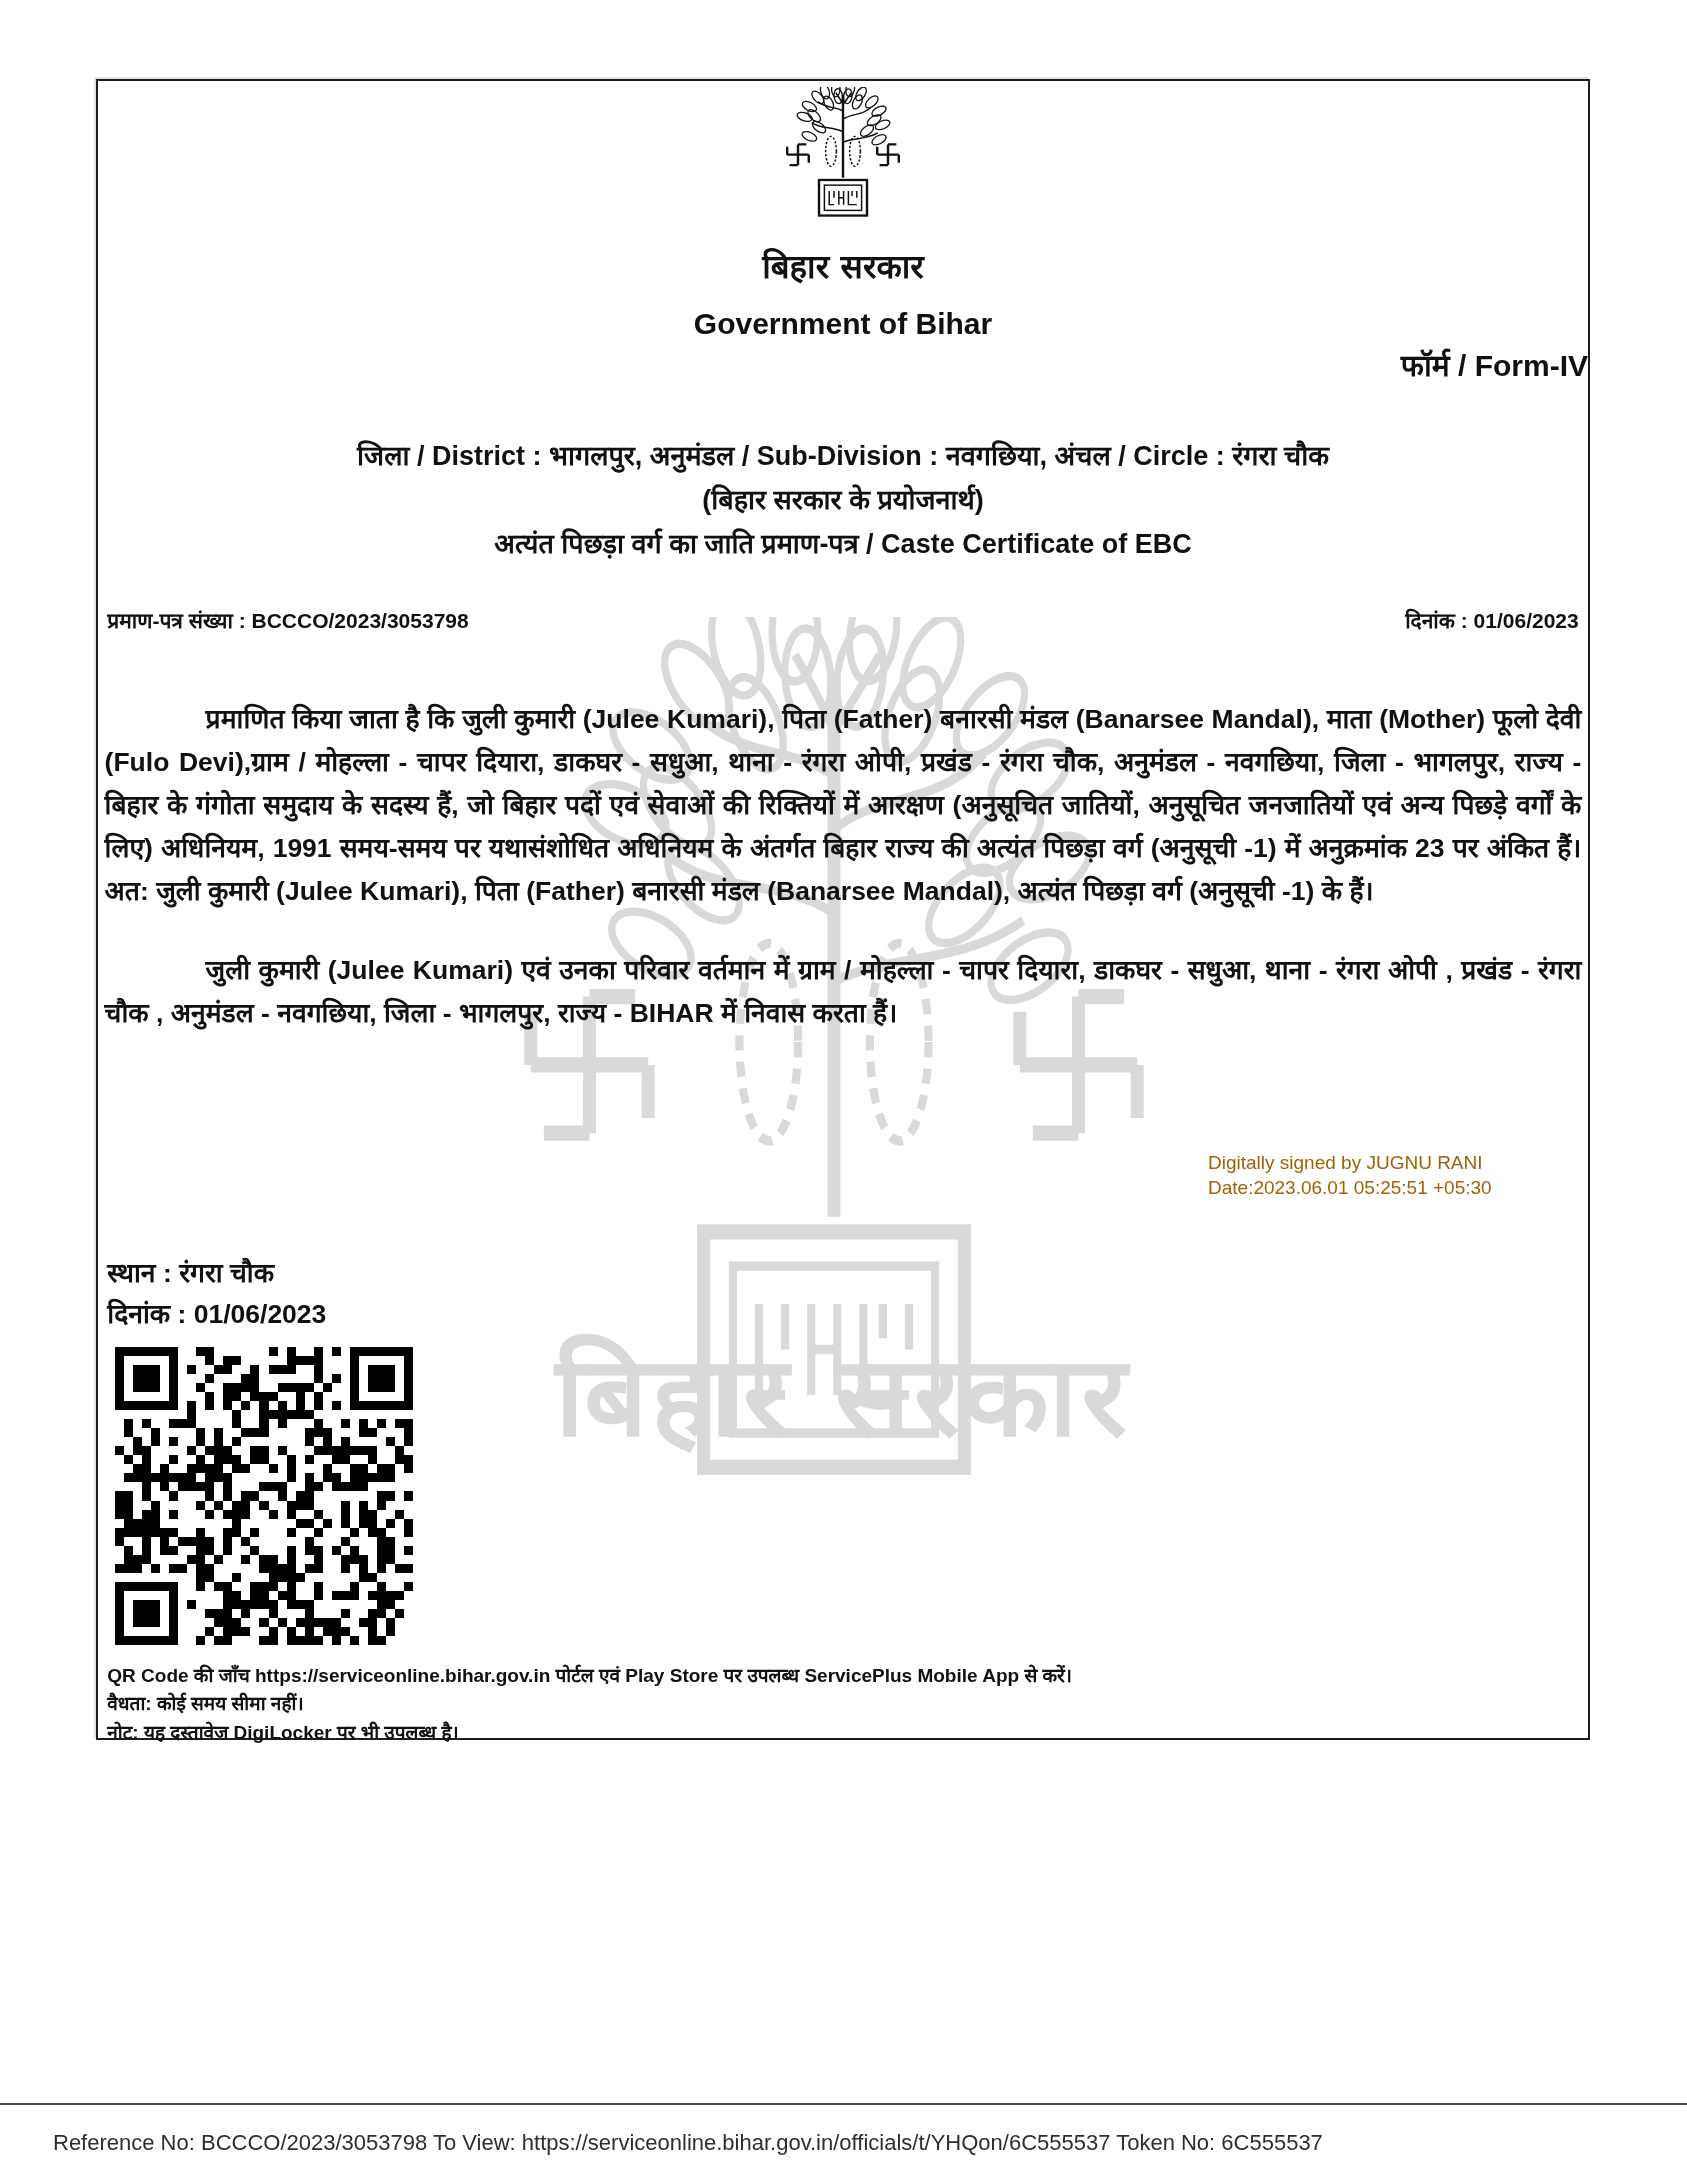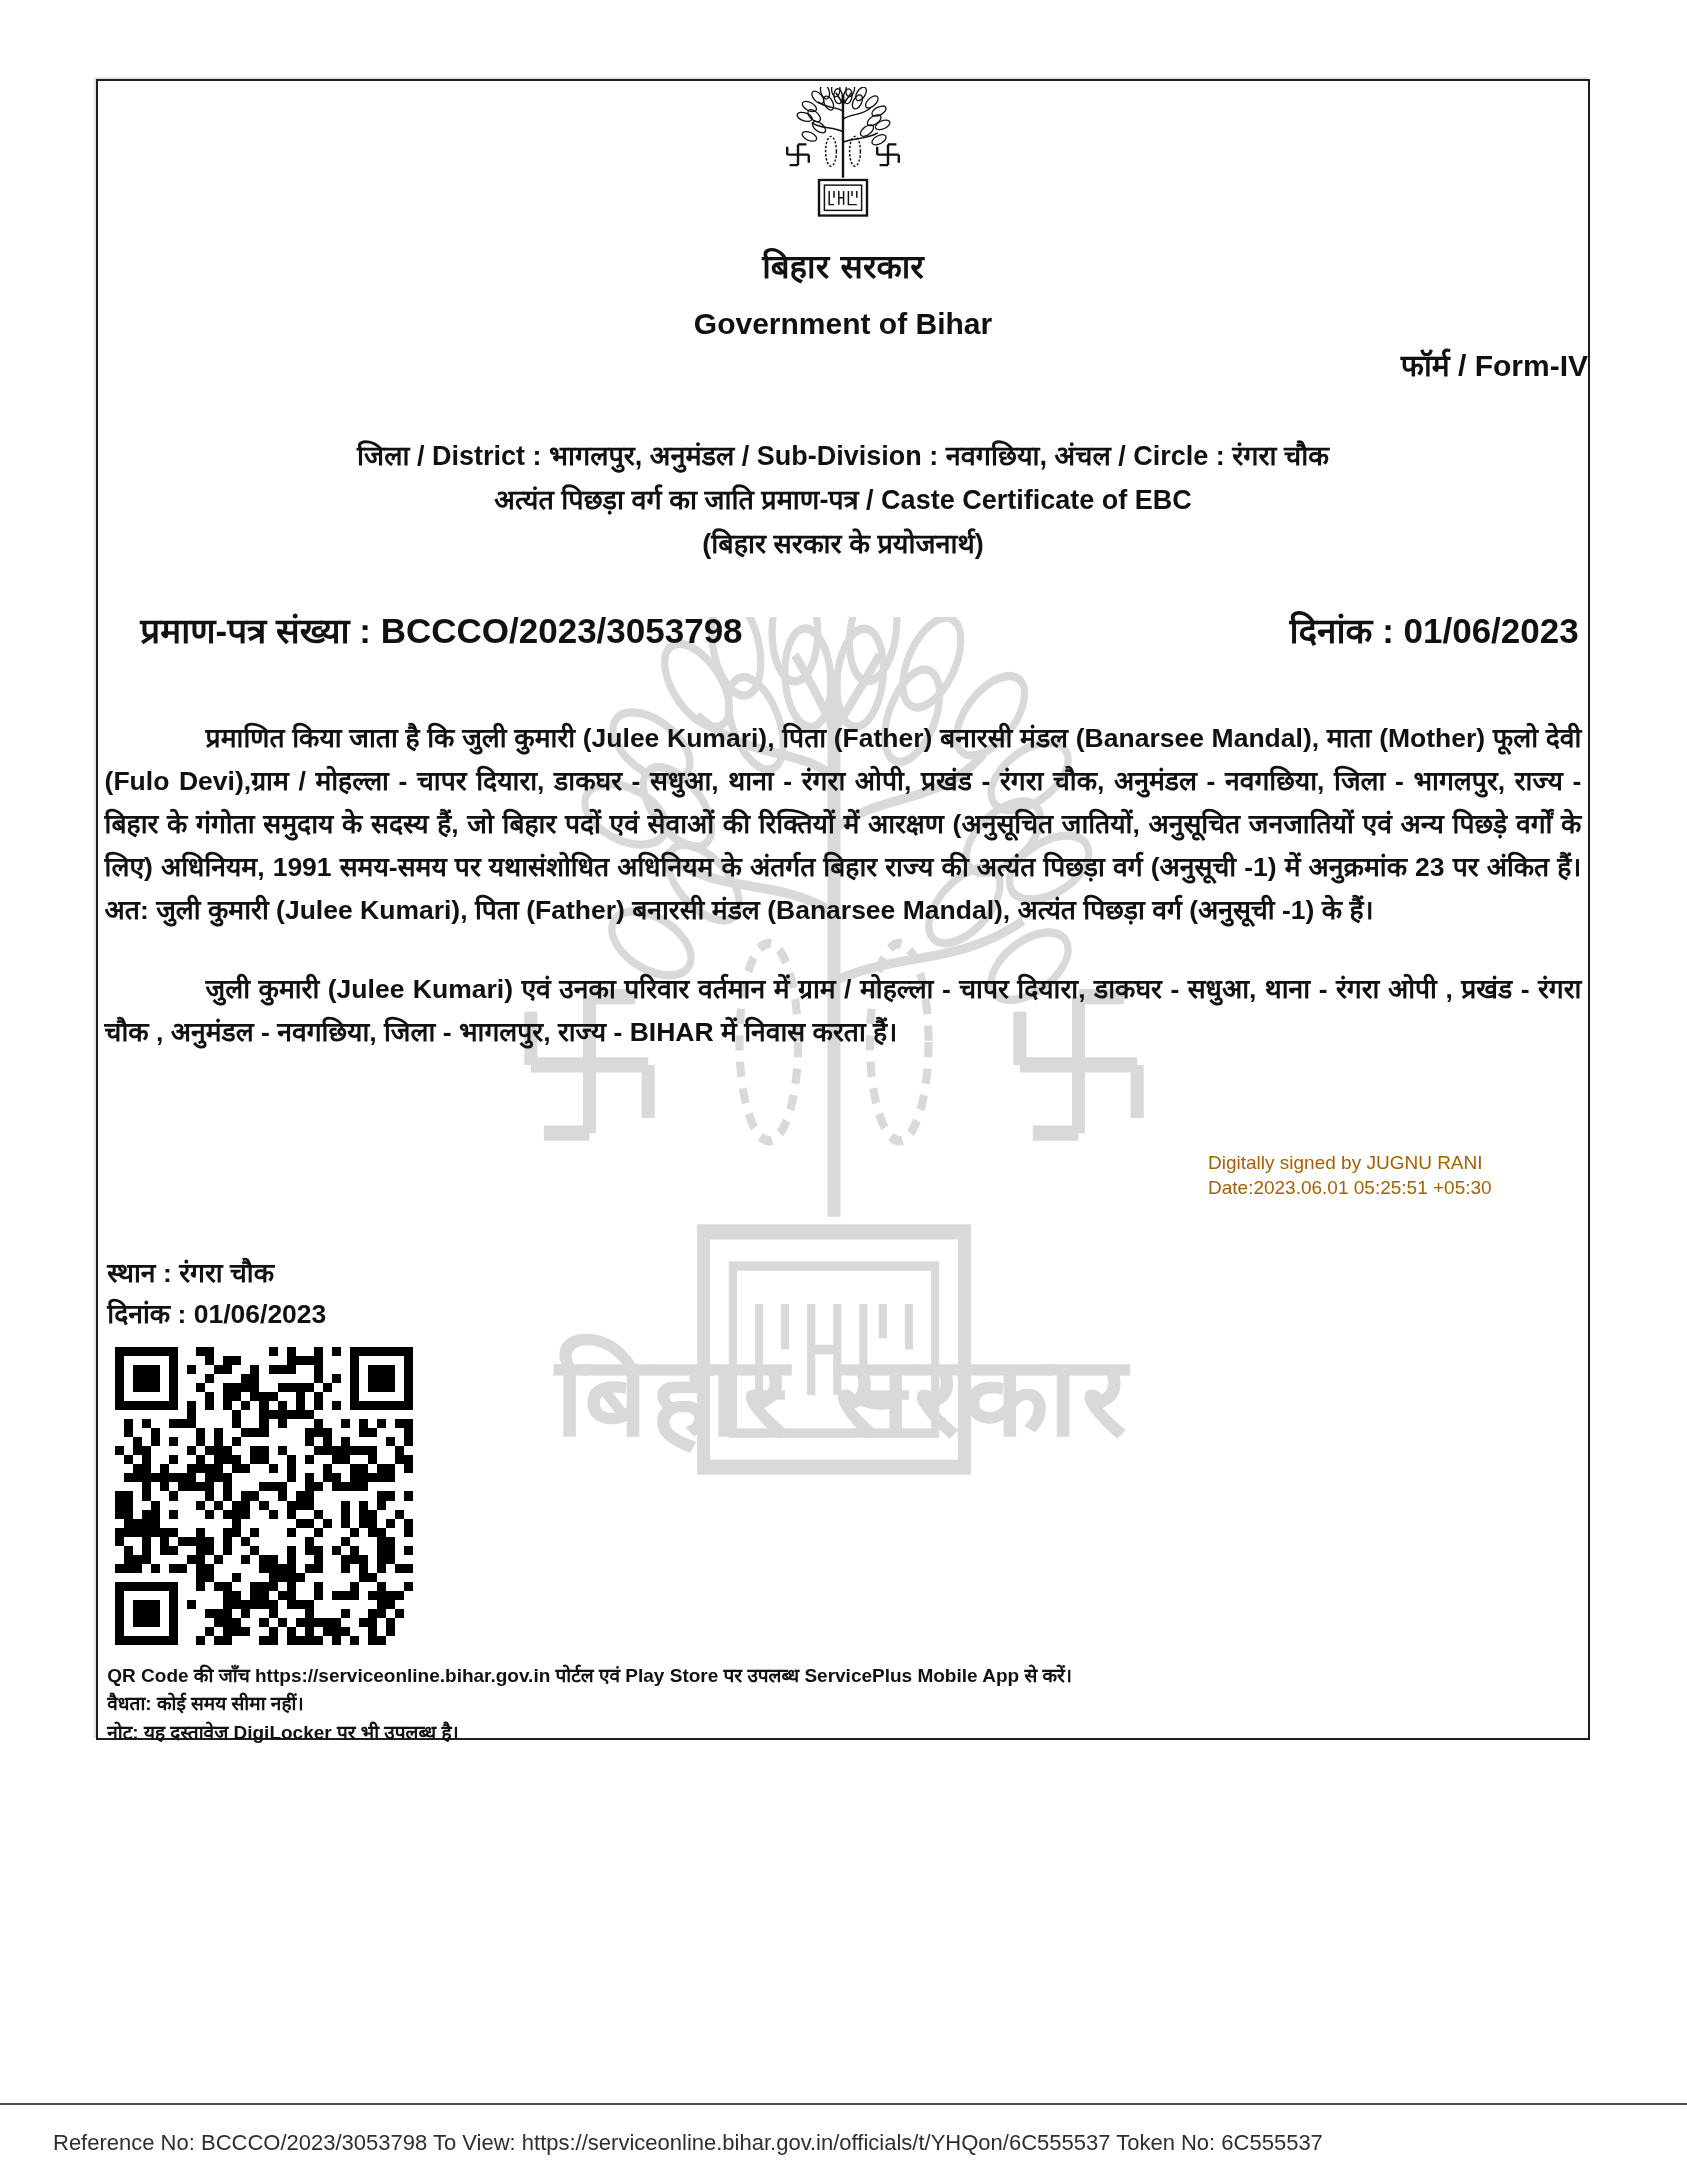--- a/index.html
+++ b/index.html
@@ -23,21 +23,21 @@
     font-size:111px;font-weight:bold;letter-spacing:4px;line-height:1;
   }
   
   .emblem-header{display:block;margin:6px auto 0 auto;width:120px;height:132px;color:#111;}
   .title-hi{margin-top:28px;text-align:center;font-size:33px;line-height:40px;font-weight:bold;
     font-family:"DejaVu Sans","Liberation Sans",sans-serif;}
   .title-en{margin-top:18.5px;text-align:center;font-size:30px;line-height:36px;font-weight:bold;}
   .title-form{margin-top:5.3px;text-align:right;font-size:30px;line-height:37px;font-weight:bold;}
   .district-block{margin-top:50px;text-align:center;font-weight:bold;font-size:27px;line-height:44px;}
   .cert-row{margin-top:40px;display:flex;justify-content:space-between;
-    padding:0 9.3px;font-size:35px;font-weight:bold;margin-left:33px;}
+    padding:0 9.3px;font-size:21px;font-weight:bold;}
   
   .para{
     margin:0 6.6px;text-align:justify;font-size:26.5px;line-height:43px;font-weight:bold;
     text-indent:101px;
   }
   .para1{margin-top:64px;}
   .para2{margin-top:36px;}
   
   .sig-digital{position:absolute;left:1110px;top:1063px;font-size:19px;line-height:25px;
     font-weight:normal;color:#a16207;}
@@ -118,22 +118,22 @@
     <svg class="emblem-header" viewBox="0 0 200 230" preserveAspectRatio="none">
       <use href="#bihar-emblem"></use>
     </svg>
 
     <div class="title-hi">बिहार सरकार</div>
     <div class="title-en">Government of Bihar</div>
     <div class="title-form">फॉर्म / Form-IV</div>
 
     <div class="district-block">
       <div>जिला / District : भागलपुर, अनुमंडल / Sub-Division : नवगछिया, अंचल / Circle : रंगरा चौक</div>
+      <div>(बिहार सरकार के प्रयोजनार्थ)</div>
       <div>अत्यंत पिछड़ा वर्ग का जाति प्रमाण-पत्र / Caste Certificate of EBC</div>
-      <div>(बिहार सरकार के प्रयोजनार्थ)</div>
     </div>
 
     <div class="cert-row">
       <span>प्रमाण-पत्र संख्या : BCCCO/2023/3053798</span>
       <span>दिनांक : 01/06/2023</span>
     </div>
 
     <p class="para para1">प्रमाणित किया जाता है कि जुली कुमारी (Julee Kumari), पिता (Father) बनारसी मंडल (Banarsee Mandal), माता (Mother) फूलो देवी (Fulo Devi),ग्राम / मोहल्ला - चापर दियारा, डाकघर - सधुआ, थाना - रंगरा ओपी, प्रखंड - रंगरा चौक, अनुमंडल - नवगछिया, जिला - भागलपुर, राज्य - बिहार के गंगोता समुदाय के सदस्य हैं, जो बिहार पदों एवं सेवाओं की रिक्तियों में आरक्षण (अनुसूचित जातियों, अनुसूचित जनजातियों एवं अन्य पिछड़े वर्गों के लिए) अधिनियम, 1991 समय-समय पर यथासंशोधित अधिनियम के अंतर्गत बिहार राज्य की अत्यंत पिछड़ा वर्ग (अनुसूची -1) में अनुक्रमांक 23 पर अंकित हैं। अत: जुली कुमारी (Julee Kumari), पिता (Father) बनारसी मंडल (Banarsee Mandal), अत्यंत पिछड़ा वर्ग (अनुसूची -1) के हैं।</p>
     <p class="para para2">जुली कुमारी (Julee Kumari) एवं उनका परिवार वर्तमान में ग्राम / मोहल्ला - चापर दियारा, डाकघर - सधुआ, थाना - रंगरा ओपी , प्रखंड - रंगरा चौक , अनुमंडल - नवगछिया, जिला - भागलपुर, राज्य - BIHAR में निवास करता हैं।</p>
 

